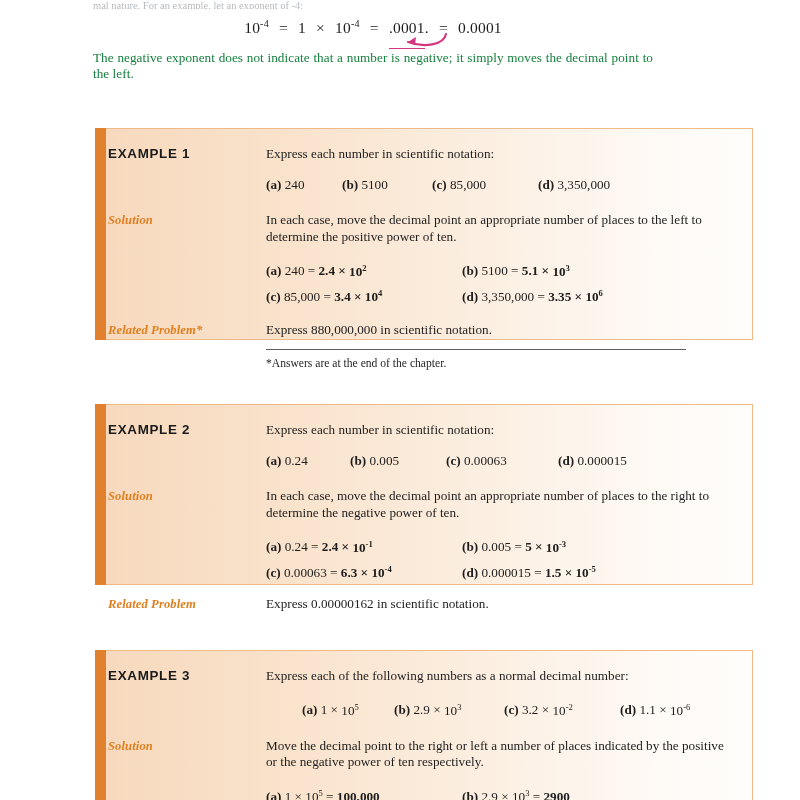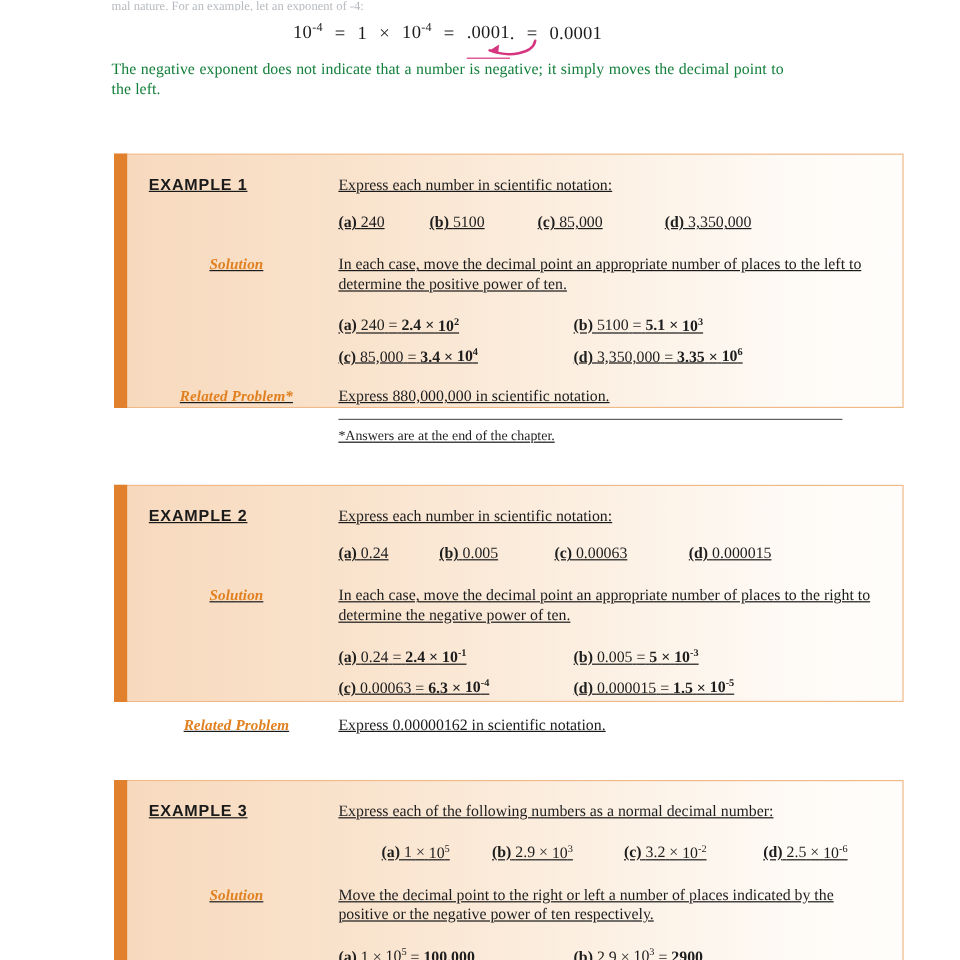--- a/index.html
+++ b/index.html
@@ -83,38 +83,37 @@
   .accent-bar {
     position: absolute;
     left: -1px;
     top: -1px;
     bottom: -1px;
     width: 11px;
     background: #e2812d;
   }
   .box-inner {
     position: relative;
-    padding: 17px 18px 16px 28px;
+    padding: 17px 18px 16px 12px;
     min-height: 10px;
-    text-decoration: underline;
   }
 
   .ex-row {
     display: flex;
     align-items: flex-start;
   }
   .ex-label-col {
     width: 158px;
     flex: 0 0 158px;
     box-sizing: border-box;
     padding-right: 12px;
     text-align: left;
   }
   .ex-label-col.right {
-    text-align: center;
+    text-align: left;
   }
   .ex-body-col {
     flex: 1 1 auto;
     min-width: 0;
   }
 
   .example-title {
     font-family: "Liberation Sans", "DejaVu Sans", sans-serif;
     font-weight: bold;
     font-size: 13.4px;
@@ -363,21 +362,21 @@
       <div class="ex-row">
         <div class="ex-label-col">
           <div class="example-title">EXAMPLE 3</div>
         </div>
         <div class="ex-body-col">
           <div class="body-line">Express each of the following numbers as a normal decimal number:</div>
           <div class="items-row items-4c body-line spaced">
             <span class="item"><span class="lbl">(a)</span>&nbsp;<span>1</span> <span>×</span> <span><span>10</span><sup>5</sup></span></span>
             <span class="item"><span class="lbl">(b)</span>&nbsp;<span>2.9</span> <span>×</span> <span><span>10</span><sup>3</sup></span></span>
             <span class="item"><span class="lbl">(c)</span>&nbsp;<span>3.2</span> <span>×</span> <span><span>10</span><sup>-2</sup></span></span>
-            <span class="item"><span class="lbl">(d)</span>&nbsp;<span>2.5</span> <span>×</span> <span><span>10</span><sup>-6</sup></span></span>
+            <span class="item"><span class="lbl">(d)</span>&nbsp;<span>1.1</span> <span>×</span> <span><span>10</span><sup>-6</sup></span></span>
           </div>
         </div>
       </div>
 
       <div class="ex-row" style="margin-top:18px;">
         <div class="ex-label-col right">
           <div class="side-label">Solution</div>
         </div>
         <div class="ex-body-col">
           <div class="body-line">Move the decimal point to the right or left a number of places indicated by the positive or the negative power of ten respectively.</div>

